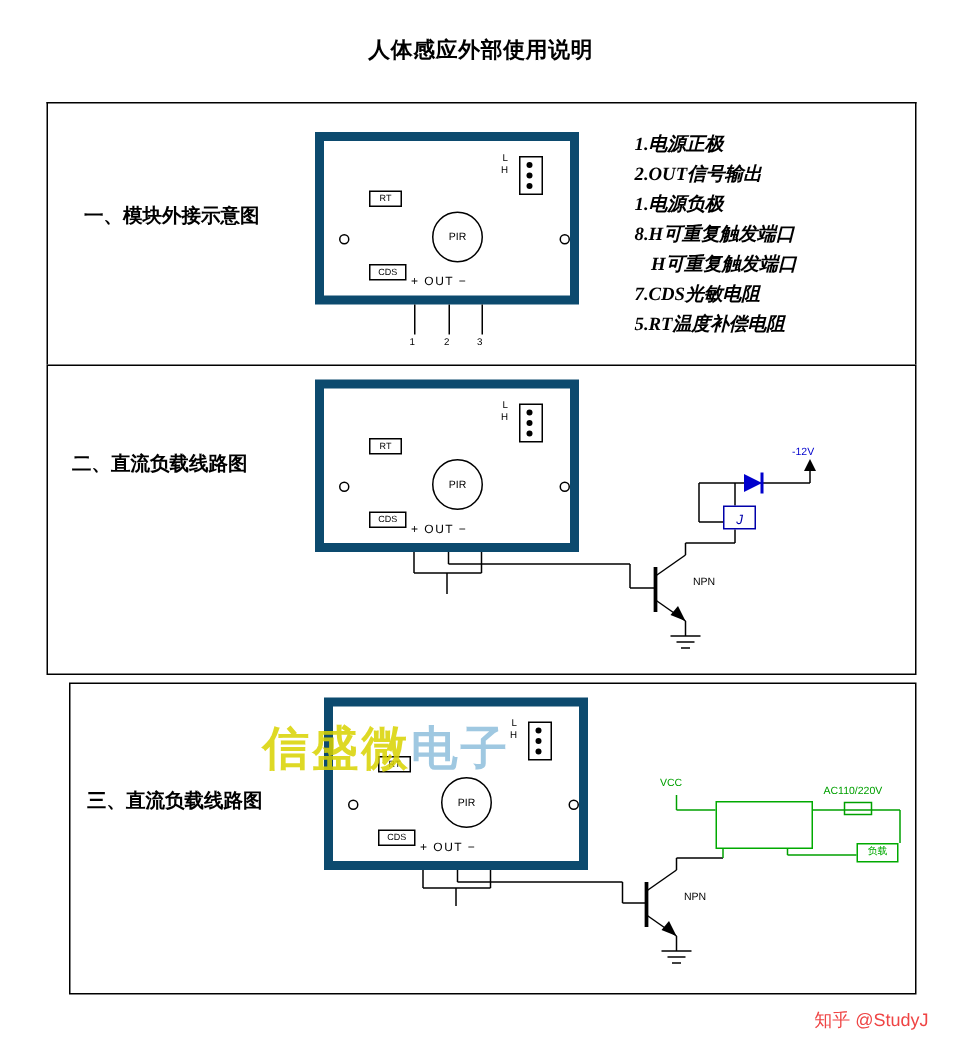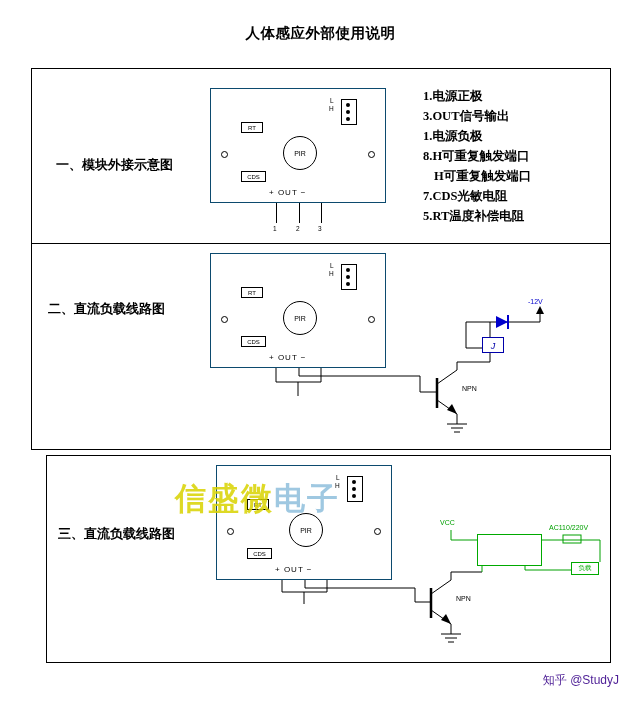--- a/index.html
+++ b/index.html
@@ -42,28 +42,28 @@
   #frame-sec2 { left: 31px;  top: 243px; width: 580px; height: 207px; border-top: 1px solid #000;}
   #frame-sec3 { left: 46px;  top: 455px; width: 565px; height: 208px; }
 
   .sec-label {
     position: absolute;
     font-size: 13px;
     font-weight: bold;
     font-family: "Liberation Serif", serif;
     white-space: nowrap;
   }
-  #label1 { left: 56px;  top: 135px; margin-top: 21px; }
+  #label1 { left: 56px;  top: 135px; }
   #label2 { left: 48px;  top: 300px; }
   #label3 { left: 58px;  top: 525px; }
 
   
   .board {
     position: absolute;
-    border: 1px solid #0c4a6e;
+    border: 6px solid #0c4a6e;
     box-sizing: border-box;
     background: #fff;
   }
   .board .pir {
     position: absolute;
     width: 34px; height: 34px;
     border: 1px solid #000;
     border-radius: 50%;
     left: 72px; top: 47px;
     font-size: 7px;
@@ -144,20 +144,21 @@
 
   
   .notes {
     position: absolute;
     left: 423px;
     top: 86px;
     font-size: 12.5px;
     line-height: 20px;
     font-family: "Liberation Serif", serif;
     font-weight: bold;
+    font-style: italic;
   }
   .notes div { white-space: nowrap; }
   .notes .indent { padding-left: 11px; }
 
   
   .comp-label {
     position: absolute;
     font-size: 7px;
     white-space: nowrap;
   }
@@ -196,21 +197,21 @@
     opacity: 0.85;
     letter-spacing: 2px;
     white-space: nowrap;
   }
   .watermark .blue { color: #8fbfdc; }
   .credit {
     position: absolute;
     right: 22px;
     bottom: 12px;
     font-size: 12px;
-    color: #4c1d95;
+    color: #ef4444;
   }
   svg { position: absolute; overflow: visible; }
 </style>
 </head>
 <body>
 
 <div id="page">
 
   <div class="title">人体感应外部使用说明</div>
 
@@ -237,21 +238,21 @@
 
   <div class="vline" style="left:276px; top:203px; height:20px;"></div>
   <div class="vline" style="left:299px; top:203px; height:20px;"></div>
   <div class="vline" style="left:321px; top:203px; height:20px;"></div>
   <div class="pinnums" style="left:273px; top:225px;">1</div>
   <div class="pinnums" style="left:296px; top:225px;">2</div>
   <div class="pinnums" style="left:318px; top:225px;">3</div>
 
   <div class="notes">
     <div>1.电源正极</div>
-    <div>3.OUT信号输出</div>
+    <div>2.OUT信号输出</div>
     <div>1.电源负极</div>
     <div>8.H可重复触发端口</div>
     <div class="indent">H可重复触发端口</div>
     <div>7.CDS光敏电阻</div>
     <div>5.RT温度补偿电阻</div>
   </div>
 
   <div class="frame" id="frame-sec2"></div>
   <div class="sec-label" id="label2">二、直流负载线路图</div>
 

